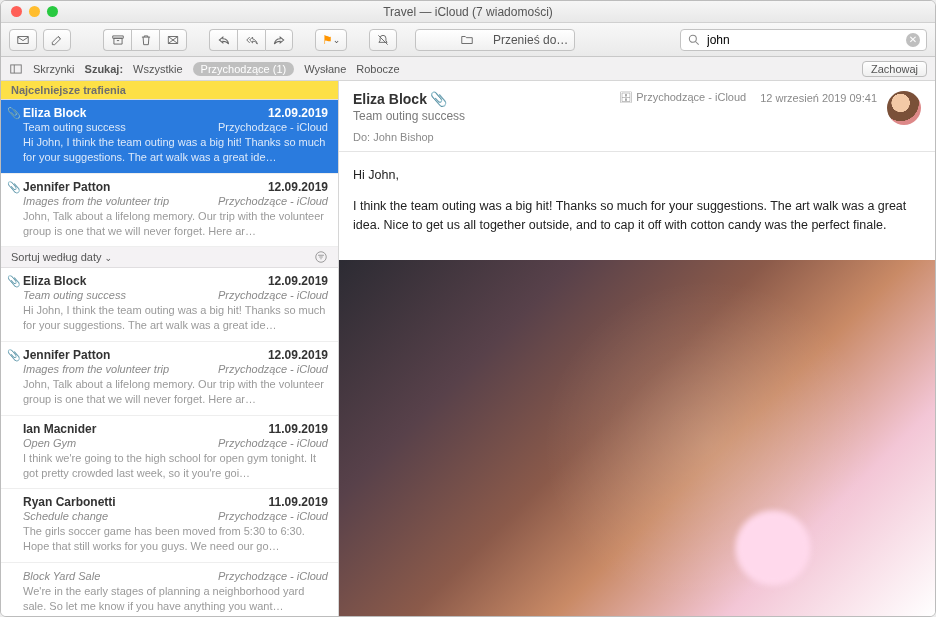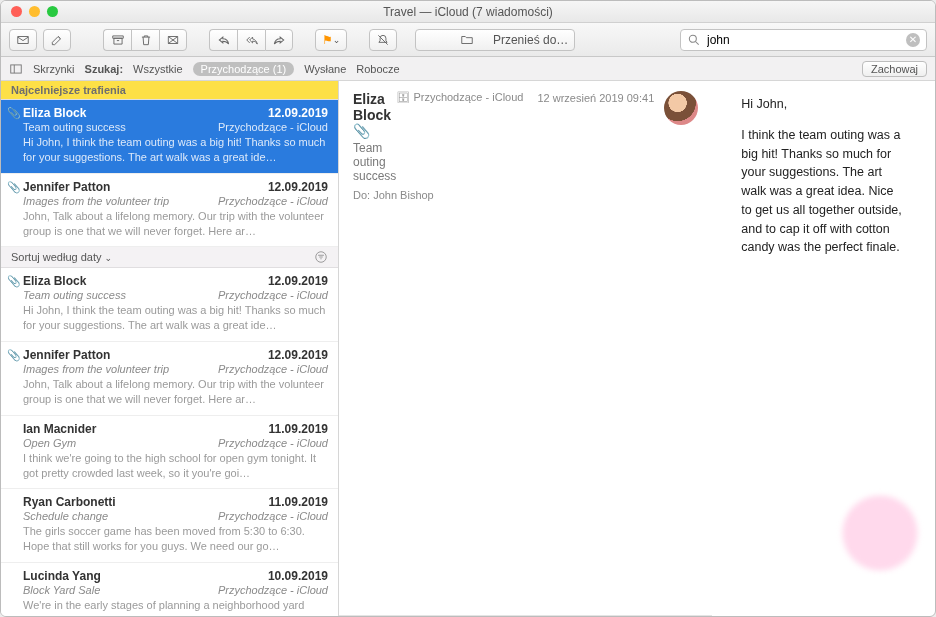--- a/index.html
+++ b/index.html
@@ -32,21 +32,21 @@
   .msg { padding:6px 10px 8px 22px; border-bottom:1px solid #eee; position:relative; cursor:pointer; }
   .msg.sel { background:#2a7bde; color:#fff; }
   .msg .row1 { display:flex; justify-content:space-between; font-weight:600; font-size:12px; }
   .msg .row2 { display:flex; justify-content:space-between; font-size:11px; margin-top:1px; }
   .msg.sel .row2 { color:#dce9fa; }
   .msg:not(.sel) .row2 { color:#8a8a8a;font-style:italic; }
   .msg .preview { font-size:11px; color:#9a9a9a; margin-top:2px; line-height:1.35; max-height:2.7em; overflow:hidden; }
   .msg.sel .preview { color:#dce9fa; }
   .clip { position:absolute; left:6px; top:7px; font-size:11px; color:#9a9a9a; }
   .msg.sel .clip { color:#fff; }
-  .reader { flex:1; display:flex; flex-direction:row; min-width:0;gap:15px; }
+  .reader { flex:1; display:flex; flex-direction:column; min-width:0; }
   .rhdr { padding:10px 14px 8px; border-bottom:1px solid #e4e4e4; }
   .rhdr-top { display:flex; align-items:flex-start; }
   .rhdr-left { flex:1; }
   .sender { font-size:14px; font-weight:600; }
   .subject { font-size:12px; color:#7a7a7a; margin-top:2px; }
   .toline { font-size:11px; color:#8a8a8a; margin-top:6px; }
   .meta { font-size:11px; color:#8a8a8a; text-align:right; display:flex; gap:14px; align-items:center; white-space:nowrap; }
   .avatar { width:34px; height:34px; border-radius:50%; background: radial-gradient(circle at 40% 35%, #f3c9a6 0 30%, #7a5038 31% 60%, #d88 61% 100%); margin-left:10px; }
   .body { padding:14px; font-size:12.5px; color:#222; line-height:1.5; }
   .body p { margin-bottom:12px; }
@@ -244,24 +244,20 @@
               <span>11.09.2019</span>
             </div>
     <div class="row2">
               <span>Schedule change</span>
               <span>Przychodzące - iCloud</span>
             </div>
     <div class="preview">The girls soccer game has been moved from 5:30 to 6:30. Hope that still works for you guys. We need our go…</div>
   </div>
           <div class="msg">
 
-    <div class="row1">
-              <span>Lucinda Yang</span>
-              <span>10.09.2019</span>
-            </div>
     <div class="row2">
               <span>Block Yard Sale</span>
               <span>Przychodzące - iCloud</span>
             </div>
     <div class="preview">We're in the early stages of planning a neighborhood yard sale. So let me know if you have anything you want…</div>
   </div>
         </div>
     </div>
 
     <div class="reader">

